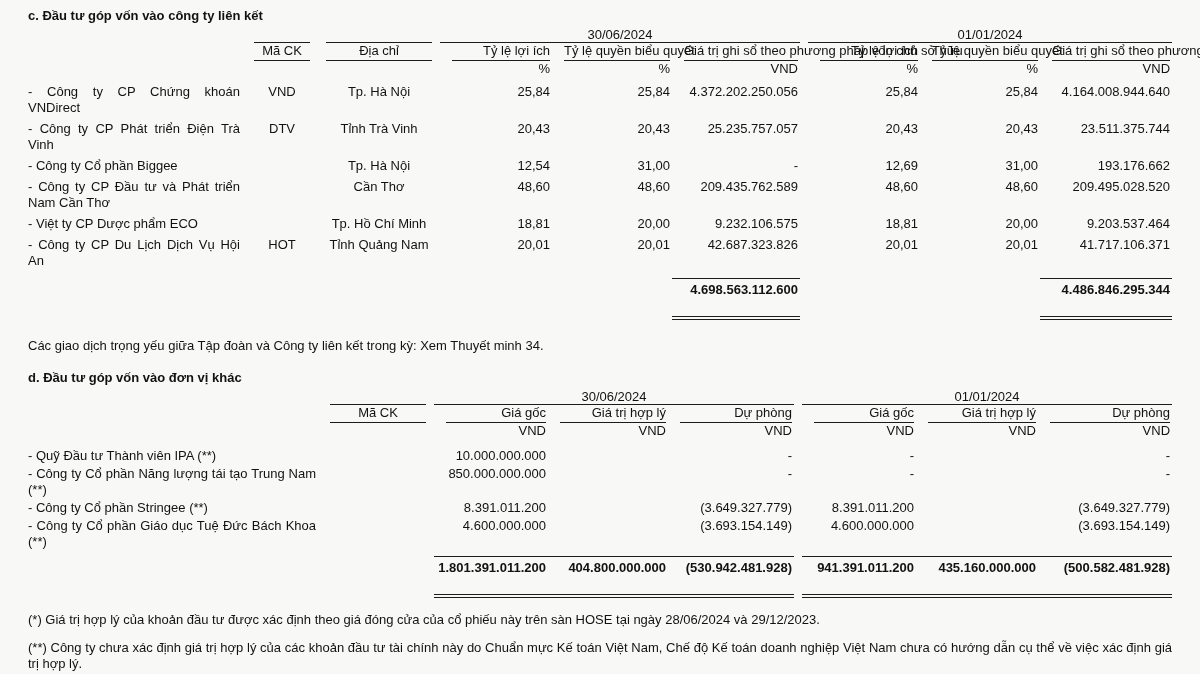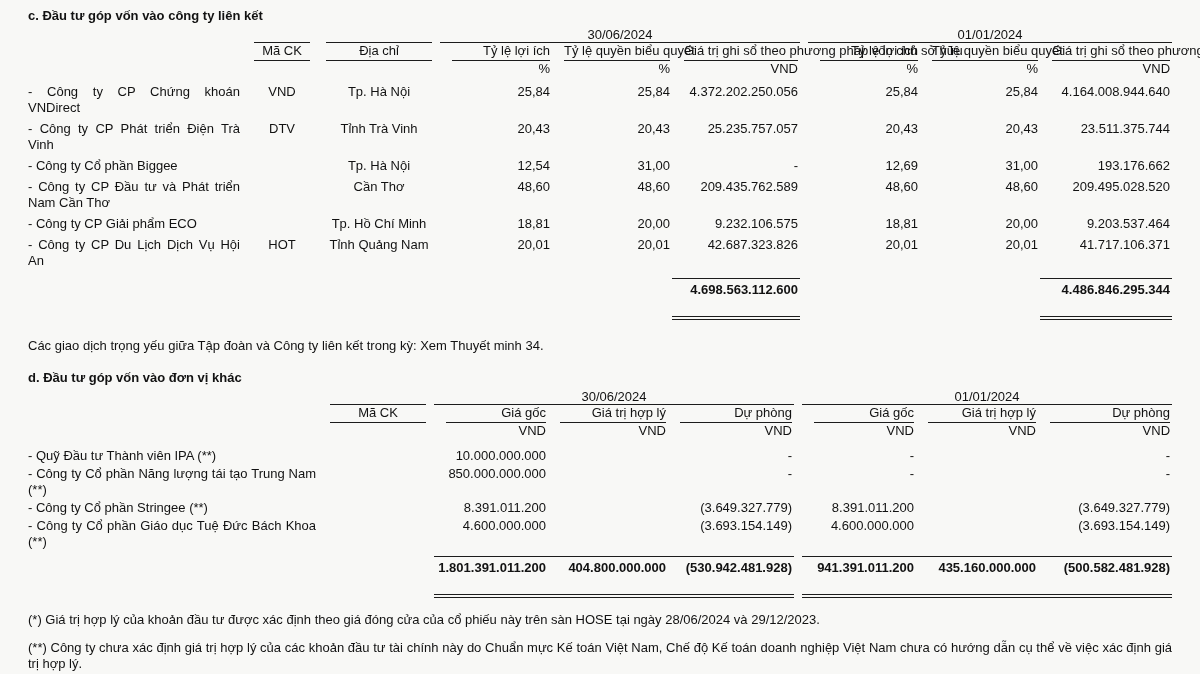--- a/index.html
+++ b/index.html
@@ -173,21 +173,21 @@
           <td></td>
       <td class="num">48,60</td>
       <td class="num">48,60</td>
       <td class="num">209.435.762.589</td>
           <td></td>
       <td class="num">48,60</td>
       <td class="num">48,60</td>
       <td class="num">209.495.028.520</td>
     </tr>
     <tr class="cdata">
-      <td class="name">- Công ty CP Giải phẩm ECO</td>
+      <td class="name">- Việt ty CP Dược phẩm ECO</td>
           <td></td>
       <td class="ctr"></td>
           <td></td>
       <td class="ctr">Tp. Hồ Chí Minh</td>
           <td></td>
       <td class="num">18,81</td>
       <td class="num">20,00</td>
       <td class="num">9.232.106.575</td>
           <td></td>
       <td class="num">18,81</td>

